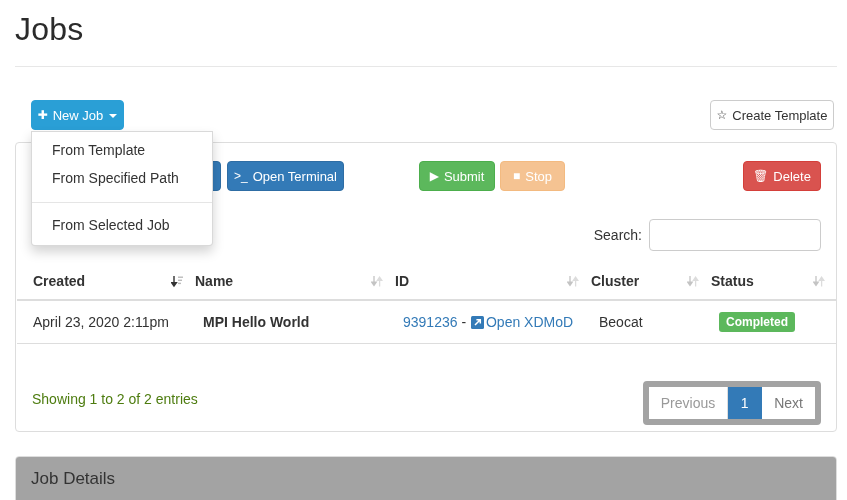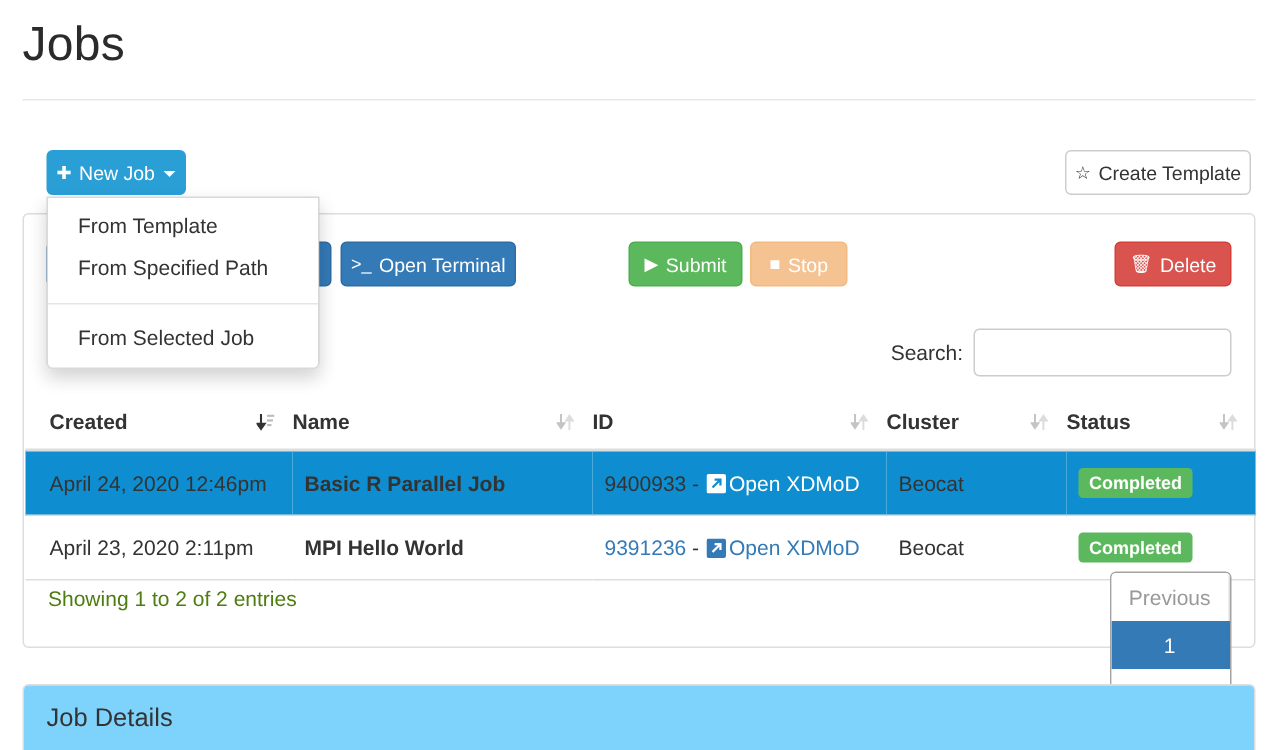--- a/index.html
+++ b/index.html
@@ -87,21 +87,21 @@
     left: 15px; top: 142px;
     width: 822px; height: 290px;
   }
   #details-panel {
     left: 15px; top: 456px;
     width: 822px; height: 60px;
     border-radius: 4px 4px 0 0;
   }
   #details-panel .panel-heading {
     height: 44px;
-    background: #7dd3fc;
+    background: #a3a3a3;
     border-bottom: 1px solid #dddddd;
     border-radius: 3px 3px 0 0;
     display: flex;
     align-items: center;
     padding-left: 15px;
     font-size: 17px;
     color: #333333;
   }
 
   
@@ -249,25 +249,24 @@
   .showing-text {
     position: absolute;
     left: 16px; top: 10px;
     font-size: 14px;
     color: #4d7c0f;
   }
   .pagination {
     position: absolute;
     right: 15px; top: 0;
     display: flex;
-    border: 1px solid #a3a3a3;
+    border: 6px solid #a3a3a3;
     border-radius: 4px;
     overflow: hidden;
     background: #ffffff;
-    flex-direction: column;
   }
   .pg {
     min-width: 42px; height: 32px;
     display: flex; align-items: center; justify-content: center;
     font-size: 14px;
     color: #777777;
     border-right: 1px solid #dddddd;
     padding: 0 12px;
     cursor: pointer;
     background: #ffffff;
@@ -413,36 +412,20 @@
             <span class="sort-ico">
               <svg width="12" height="13" viewBox="0 0 12 13">
                 <path d="M3 1 L3 9 M3 10.4 L0.8 7.2 L5.2 7.2 Z" fill="#c4c4c4" stroke="#c4c4c4" stroke-width="1.3"></path>
                 <path d="M8.6 11.6 L8.6 3.6 M8.6 2.2 L6.4 5.4 L10.8 5.4 Z" fill="#dcdcdc" stroke="#dcdcdc" stroke-width="1.3"></path>
               </svg>
             </span>
           </th>
         </tr>
       </thead>
       <tbody>
-        <tr class="selected">
-          <td>April 24, 2020 12:46pm</td>
-          <td class="cell-name">Basic R Parallel Job</td>
-          <td>
-            <span>9400933</span>
-            <span>-</span>
-            <a class="xd-link"><span class="ext-ico"><svg width="13" height="13" viewBox="0 0 13 13">
-                    <rect x="0" y="0" width="13" height="13" rx="1.5" fill="#ffffff"></rect>
-                    <path d="M4 9 L9 4 M5.4 3.7 L9.3 3.7 L9.3 7.6" stroke="#0e8ed0" stroke-width="1.5" fill="none"></path>
-                  </svg></span><span>Open XDMoD</span></a>
-          </td>
-          <td>Beocat</td>
-          <td>
-            <span class="badge-completed">Completed</span>
-          </td>
-        </tr>
         <tr>
           <td>April 23, 2020 2:11pm</td>
           <td class="cell-name">MPI Hello World</td>
           <td>
             <a class="xd-link"><span>9391236</span></a>
             <span>-</span>
             <a class="xd-link"><span class="ext-ico"><svg width="13" height="13" viewBox="0 0 13 13">
                     <rect x="0" y="0" width="13" height="13" rx="1.5" fill="#337ab7"></rect>
                     <path d="M4 9 L9 4 M5.4 3.7 L9.3 3.7 L9.3 7.6" stroke="#ffffff" stroke-width="1.5" fill="none"></path>
                   </svg></span><span>Open XDMoD</span></a>

